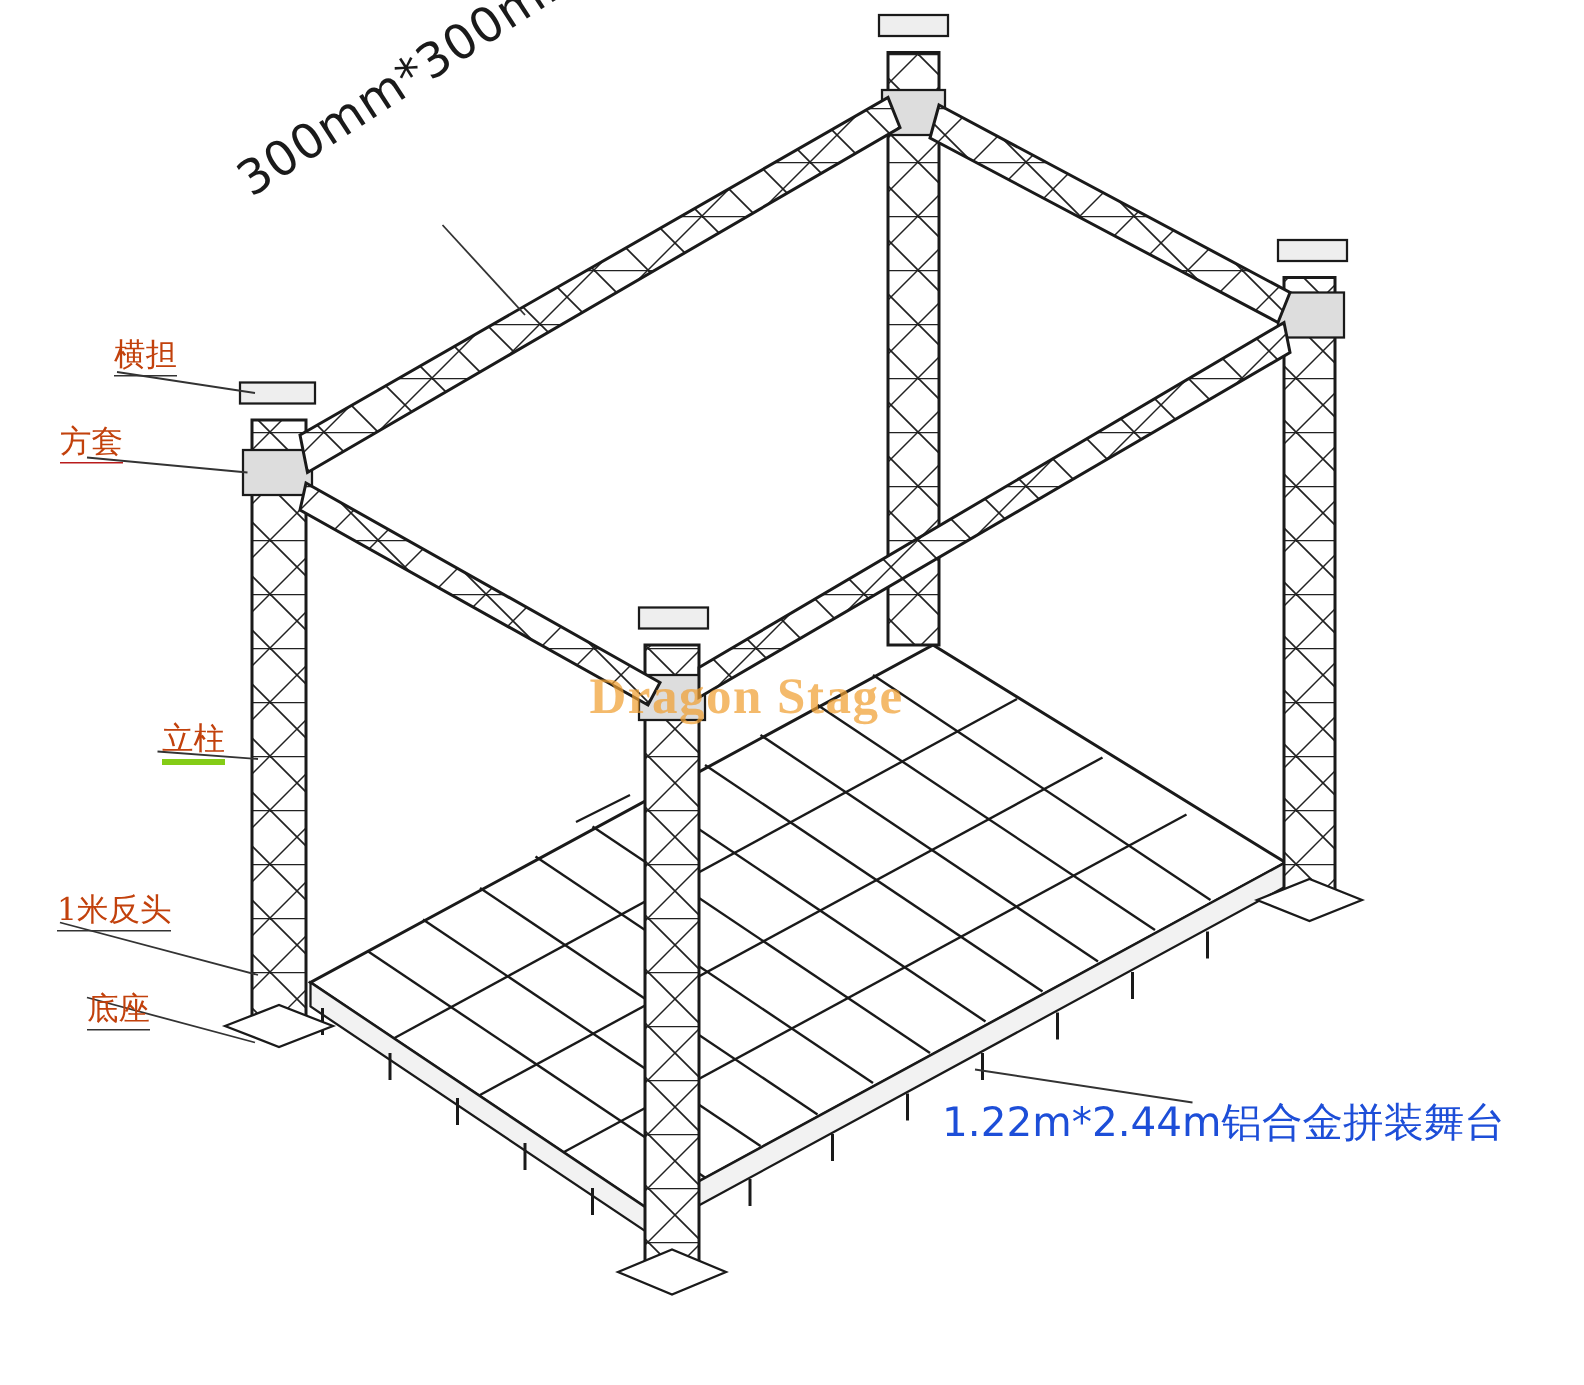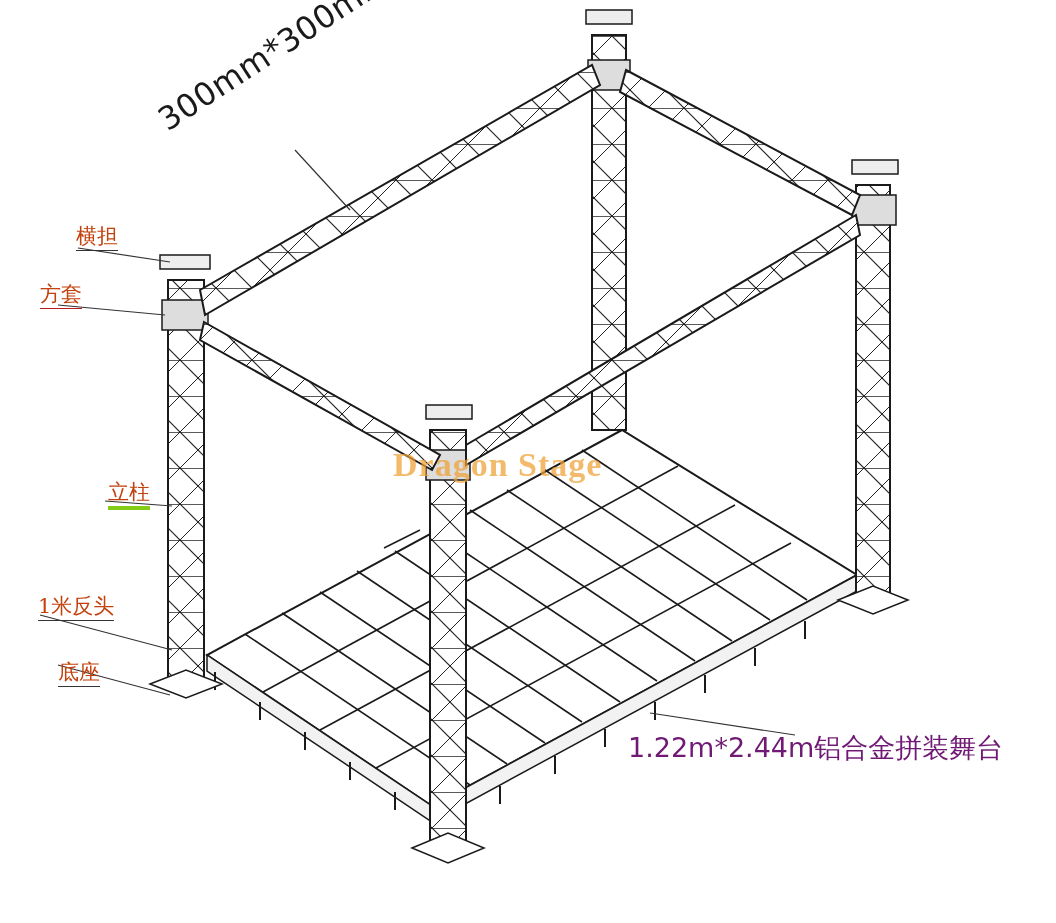--- a/index.html
+++ b/index.html
@@ -1,21 +1,21 @@
 <!DOCTYPE html>
 <html><head>
 <meta charset="utf-8">
 <style>
   html, body { margin:0; padding:0; background:#ffffff; }
   body { width:1056px; height:923px; position:relative; overflow:hidden; font-family:"DejaVu Sans", sans-serif; }
   #diagram { position:absolute; left:0; top:0; width:1056px; height:923px; }
   .lbl { position:absolute; color:#c2410c; white-space:nowrap; }
   .lbl-cn { font-family:"DejaVu Serif", serif; font-size:21px; }
   .title-rot { position:absolute; left:150px; top:105px; font-size:32px; color:#1a1a1a; transform-origin:0 0; transform:rotate(-33deg); white-space:nowrap; letter-spacing:0.5px; }
-  .stage-lbl { position:absolute; left:628px; top:730px; font-size:27px; color:#701a75; white-space:nowrap; }
+  .stage-lbl { position:absolute; left:628px; top:730px; font-size:27px; color:#1d4ed8; white-space:nowrap; }
   .wm { position:absolute; left:393px; top:446px; font-size:34px; font-weight:bold; color:rgba(240,160,50,0.72); letter-spacing:1px; white-space:nowrap; font-family:Liberation Serif, serif; }
 </style>
 </head>
 <body>
 
 <svg id="diagram" viewBox="0 0 1056 923" xmlns="http://www.w3.org/2000/svg">
   <defs>
     <pattern id="trussV" width="36" height="36" patternUnits="userSpaceOnUse">
       <rect width="36" height="36" fill="#fff"></rect>
       <line x1="0" y1="0" x2="36" y2="0" stroke="#222" stroke-width="1.6"></line>

